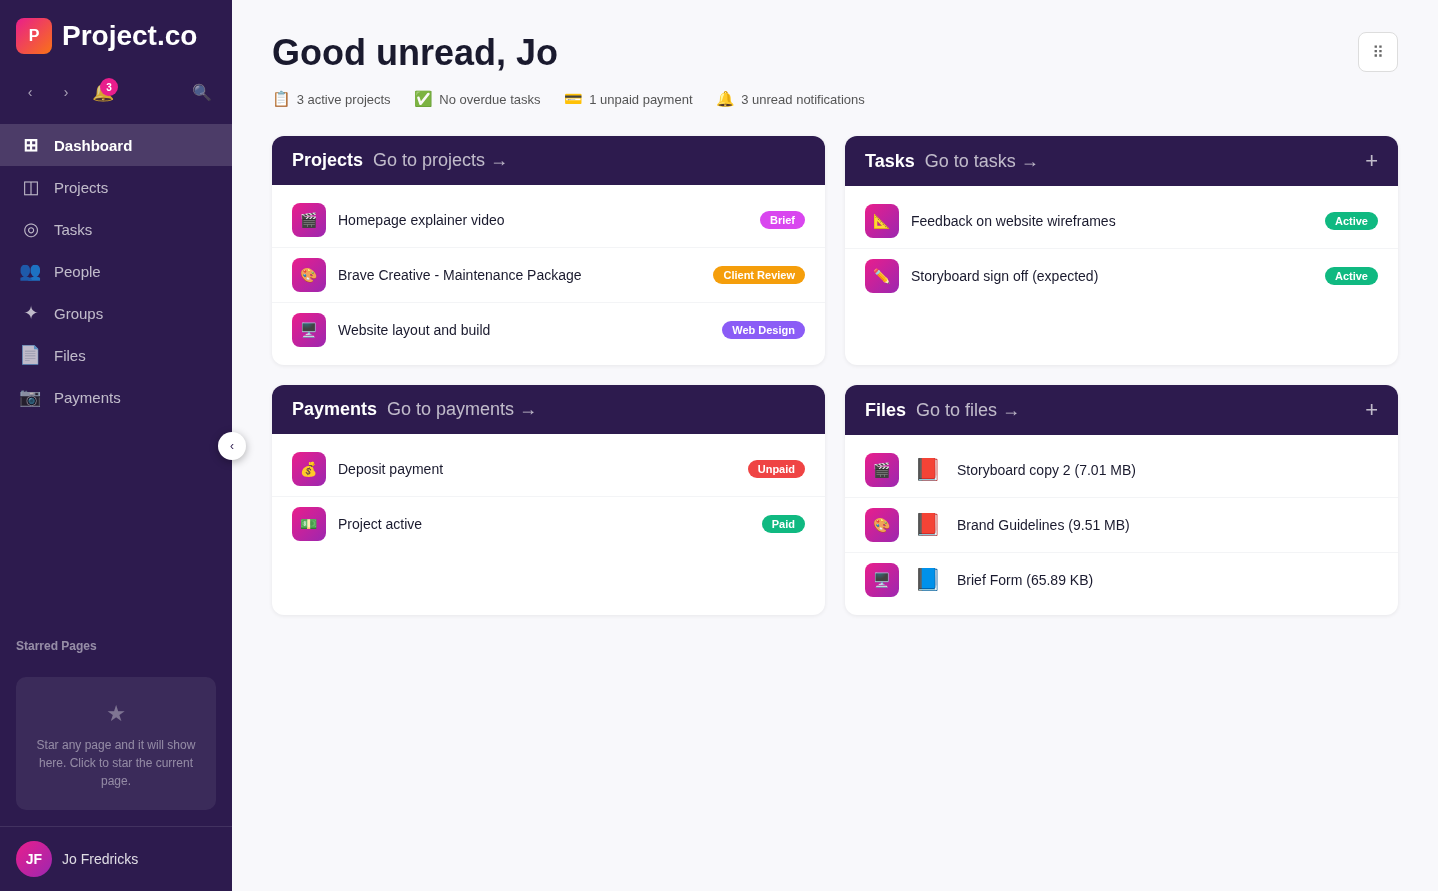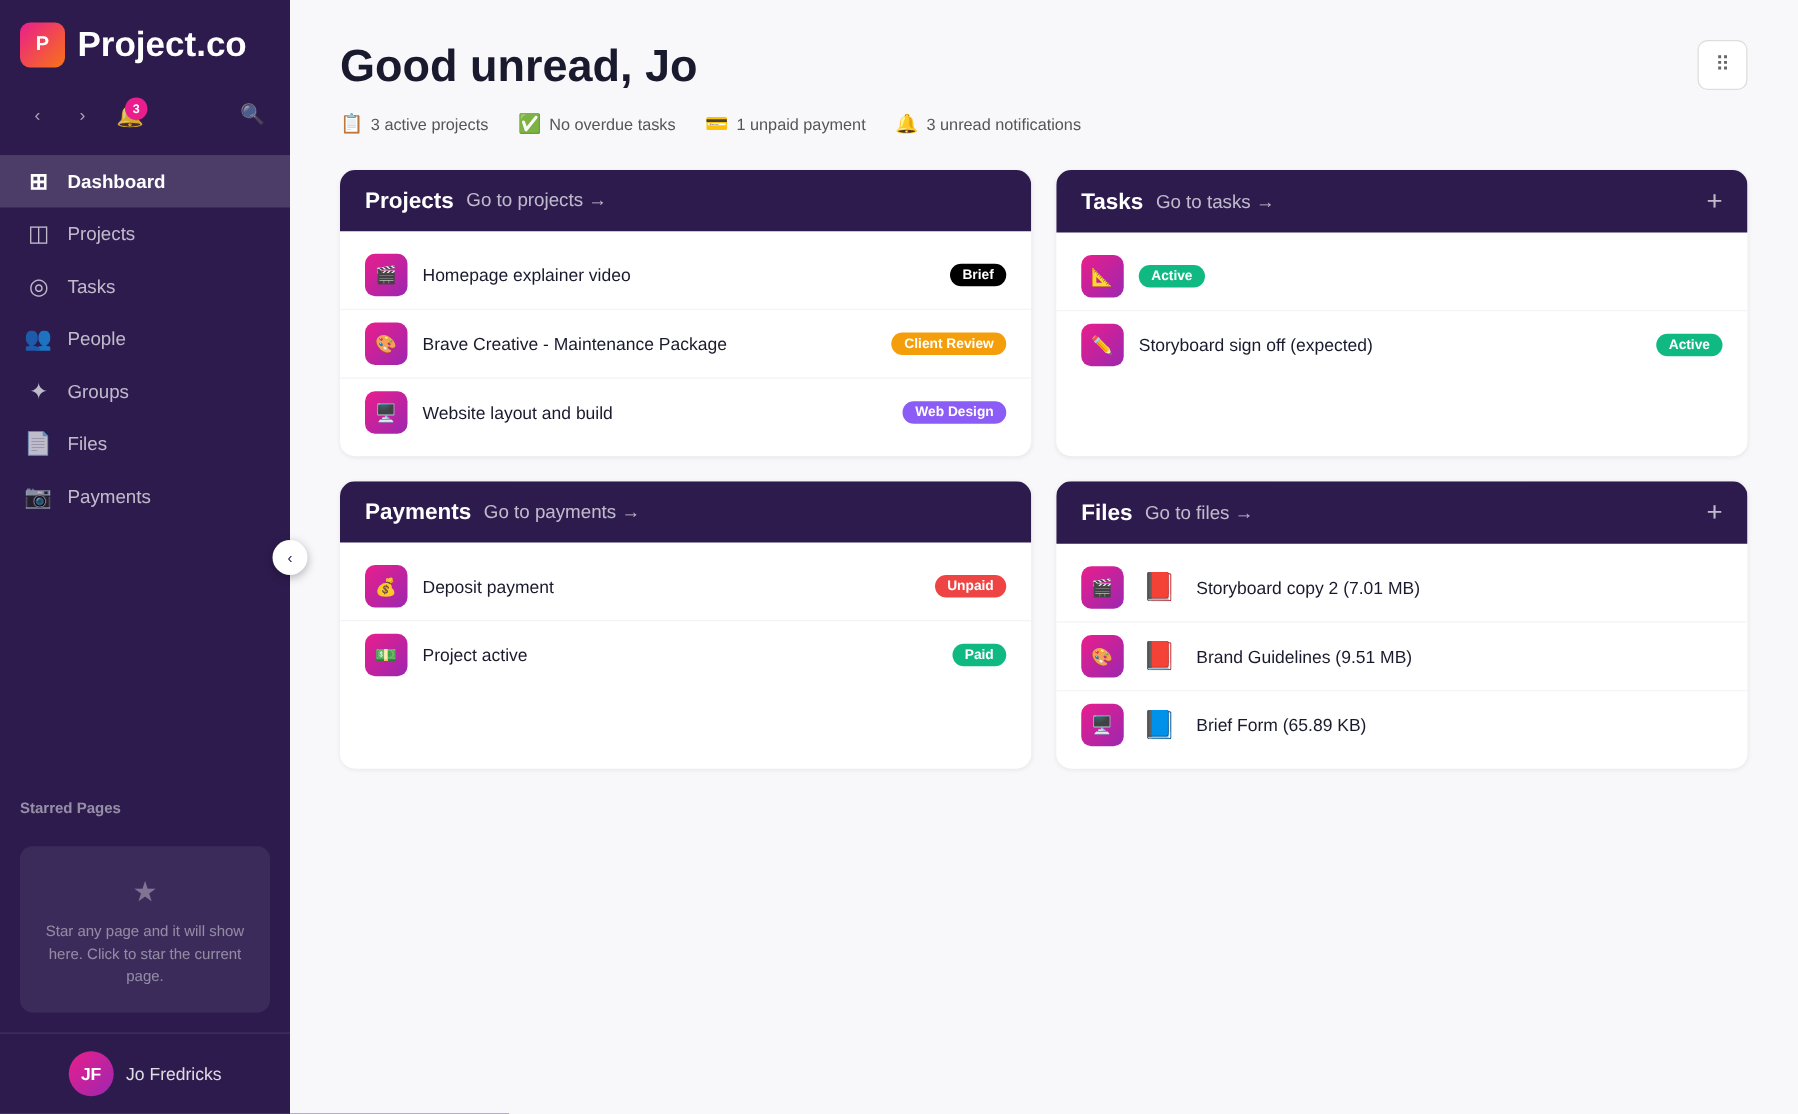--- a/index.html
+++ b/index.html
@@ -102,21 +102,20 @@
       line-height: 1.5;
     }
     .star-icon-lg { font-size: 22px; margin-bottom: 6px; color: rgba(255,255,255,0.35); }
 
     .sidebar-user {
       display: flex;
       align-items: center;
       gap: 10px;
       padding: 14px 16px;
       border-top: 1px solid rgba(255,255,255,0.1);
-      justify-content: center;
     }
     .user-avatar {
       width: 36px; height: 36px;
       border-radius: 50%;
       background: linear-gradient(135deg, #e91e8c, #9c27b0);
       display: flex; align-items: center; justify-content: center;
       font-size: 14px; font-weight: 700; color: white;
     }
     .user-name { font-size: 14px; color: rgba(255,255,255,0.85); font-weight: 500; }
 
@@ -198,21 +197,21 @@
       display: flex;
       align-items: center;
       gap: 10px;
     }
     .card-title {
       font-size: 18px;
       font-weight: 800;
       color: white;
     }
     .card-link {
-      font-size: 15px;
+      font-size: 18px;
       color: rgba(255,255,255,0.7);
       cursor: pointer;
       text-decoration: none;
       text-align: right;
     }
     .card-add {
       margin-left: auto;
       color: rgba(255,255,255,0.7);
       cursor: pointer;
       font-size: 22px;
@@ -238,21 +237,21 @@
       flex-shrink: 0;
     }
     .row-label { font-size: 14px; color: #1a1a2e; font-weight: 500; flex: 1; }
 
     .badge {
       padding: 3px 10px;
       border-radius: 20px;
       font-size: 11px;
       font-weight: 700;
     }
-    .badge-brief { background: #000000; color: white; text-align: right; }
+    .badge-brief { background: #d946ef; color: white; text-align: right; }
     .badge-client-review { background: #f59e0b; color: white; }
     .badge-web-design { background: #8b5cf6; color: white; }
     .badge-active { background: #10b981; color: white; }
     .badge-unpaid { background: #ef4444; color: white; }
     .badge-paid { background: #10b981; color: white; }
 
     
     .file-icon-pdf {
       width: 34px; height: 34px;
       display: flex; align-items: center; justify-content: center;
@@ -388,20 +387,21 @@
 
     <div class="card">
       <div class="card-header">
         <span class="card-title">Tasks</span>
         <a class="card-link">Go to tasks →</a>
         <span class="card-add">+</span>
       </div>
       <div class="card-body">
         <div class="card-row">
           <div class="row-avatar">📐</div>
+          <span class="row-label">Feedback on website wireframes</span>
           <span class="badge badge-active">Active</span>
         </div>
         <div class="card-row">
           <div class="row-avatar">✏️</div>
           <span class="row-label">Storyboard sign off (expected)</span>
           <span class="badge badge-active">Active</span>
         </div>
       </div>
     </div>
 

